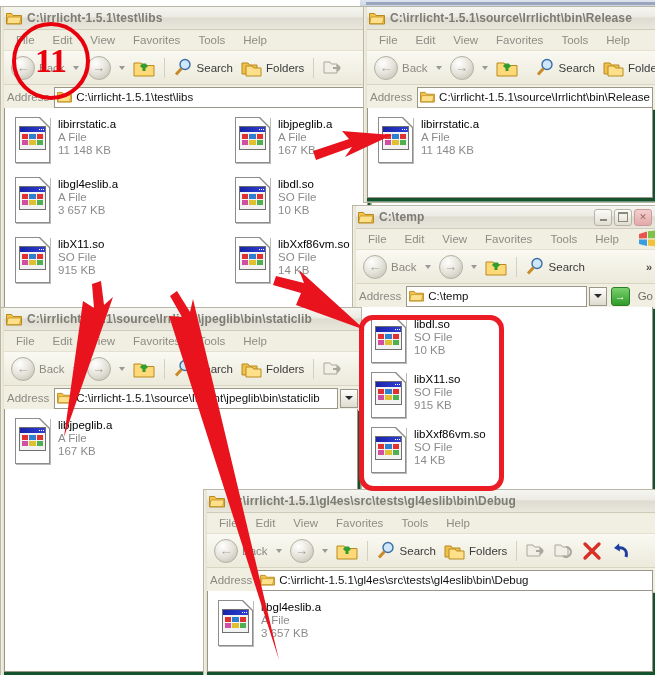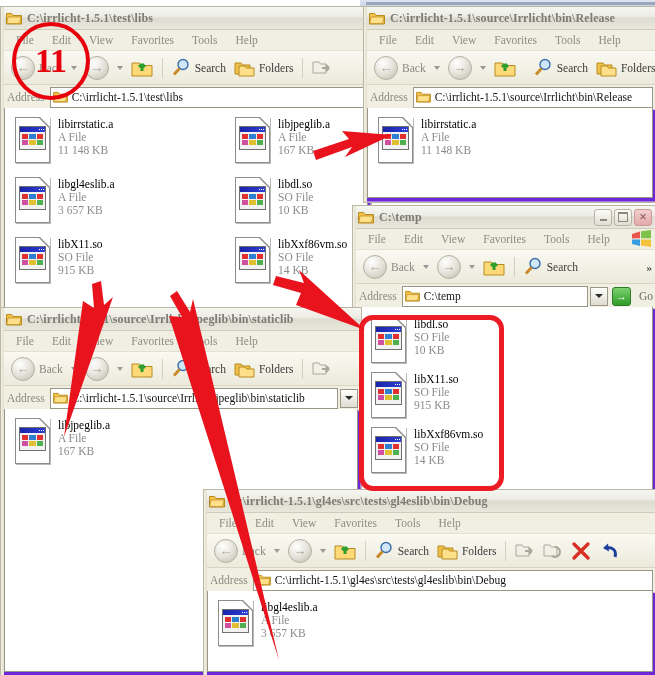--- a/index.html
+++ b/index.html
@@ -7,22 +7,22 @@
     width:655px;height:675px;position:relative;overflow:hidden;
     background:#ffffff;
     font-family:"Liberation Sans","DejaVu Sans",sans-serif;
     font-size:11px;color:#000;
   }
   .sliver{position:absolute;left:360px;top:0;width:295px;height:7px;
           background:linear-gradient(to bottom,#dfe4ef,#c9d2e3);overflow:hidden;}
   .sliver i{position:absolute;top:2px;height:3px;background:#9aa6bd;display:block;}
 
   
-  .win{position:absolute;background:#6d28d9;border:1px solid #b9b6a4;
-       box-shadow:0 0 0 1px rgba(255,255,255,.4) inset;font-family:Liberation Serif, serif;}
+  .win{position:absolute;background:#14532d;border:1px solid #b9b6a4;
+       box-shadow:0 0 0 1px rgba(255,255,255,.4) inset;}
   .win .frameL{position:absolute;left:0;top:0;bottom:0;width:3px;
        background:linear-gradient(to right,#f3f0e6,#e3dfcc);}
   .titlebar{height:22px;display:flex;align-items:center;padding:0 2px 0 5px;
      background:linear-gradient(to bottom,#f6f6f2 0%,#ecebe3 45%,#dedcd0 50%,#e9e7dc 100%);
      border-bottom:1px solid #cfccba;}
   .titlebar .folder{flex:0 0 auto;margin-right:5px;}
   .titlebar .ttl{font-weight:bold;font-size:12px;color:#7c7c75;
      white-space:nowrap;overflow:hidden;letter-spacing:.1px;}
   .winbtns{margin-left:auto;display:flex;gap:2px;padding-right:2px;}
   .wb{width:16px;height:15px;border:1px solid #b7b4a5;border-radius:3px;

